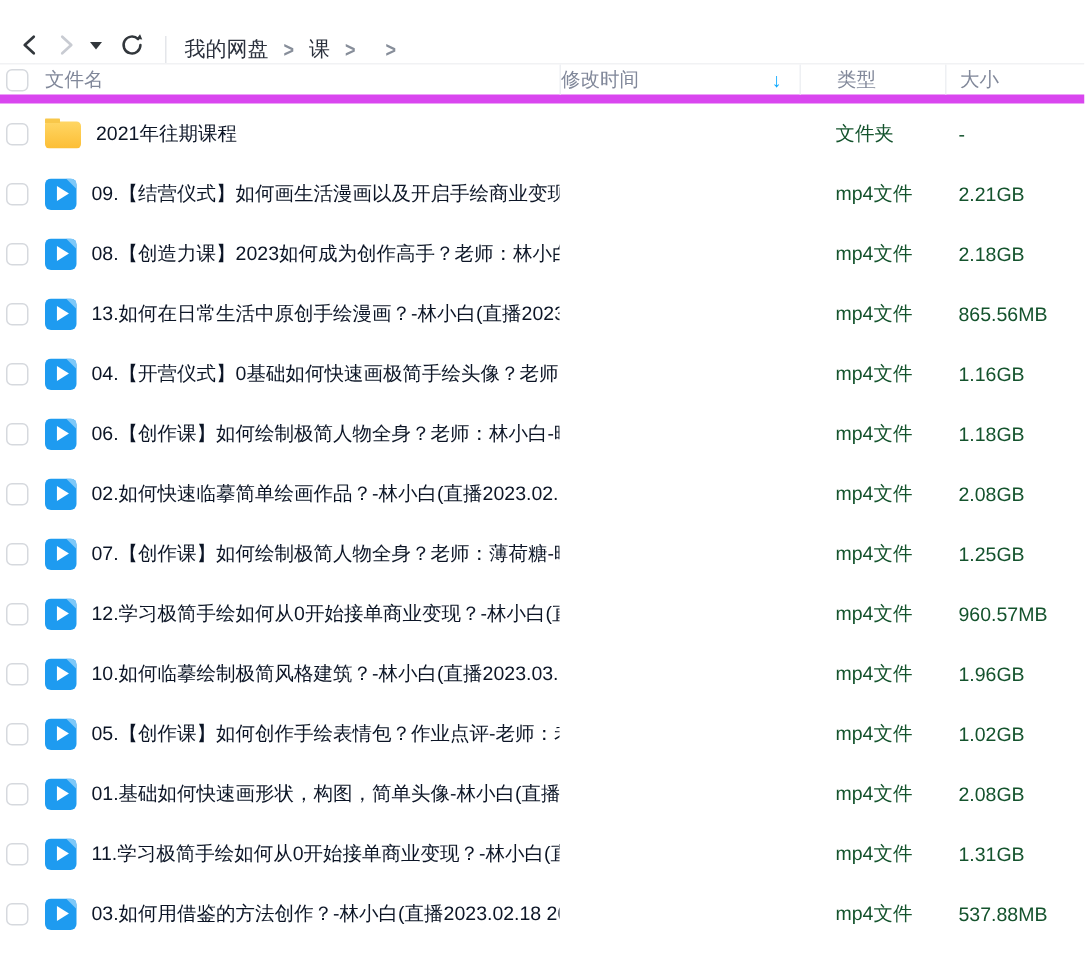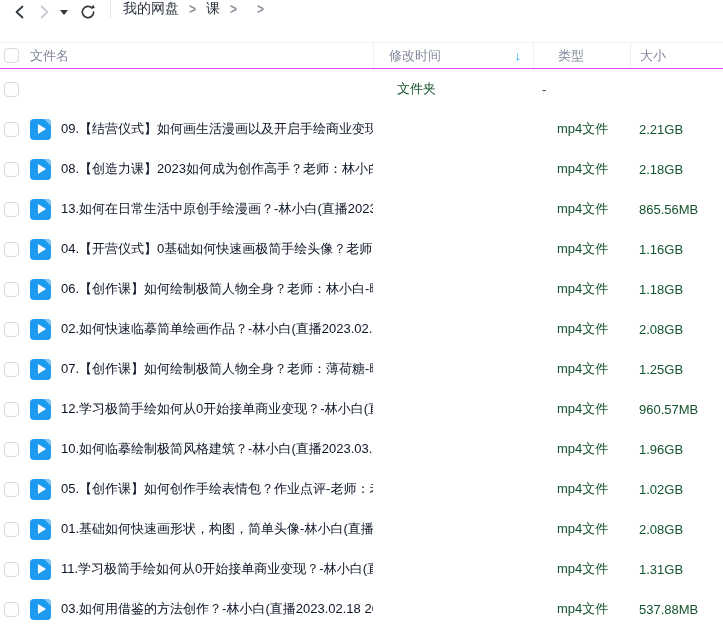--- a/index.html
+++ b/index.html
@@ -9,21 +9,21 @@
     background: #ffffff;
     color: #0c1526;
     overflow: hidden;
     font-size: 13px;
   }
 
   
   .toolbar {
     height: 42px;
     display: flex;
-    align-items: flex-start;
+    align-items: flex-end;
     padding-left: 8px;
   }
   .nav-btn {
     width: 24px; height: 24px;
     display: flex; align-items: center; justify-content: center;
     cursor: pointer;
     flex: 0 0 auto;
   }
   .nav-btn svg { display: block; }
   .caret-btn { width: 16px; }
@@ -57,31 +57,31 @@
 
   
   .grid-row {
     display: grid;
     grid-template-columns: 30px 1fr 160px 97px 93px;
     align-items: center;
   }
   .thead {
     height: 27px;
     border-top: 1px solid #f1f2f4;
-    border-bottom: 1px solid #d946ef;
+    border-bottom: 6px solid #d946ef;
     color: #81889a;
     font-size: 13px;
   }
   .thead .cell-time, .thead .cell-type, .thead .cell-size {
     border-left: 1px solid #eef0f3;
     height: 100%;
     display: flex;
     align-items: center;
   }
-  .cell-time { padding-left: 15px; }
+  .cell-time { }
   .cell-type { padding-left: 24px; }
   .cell-size { padding-left: 9px; }
   .thead .cell-time { justify-content: space-between; padding-right: 12px; }
   .sort-arrow {
     color: #06a7ff;
     font-size: 13px;
     font-weight: bold;
     cursor: pointer;
   }
 
@@ -203,20 +203,24 @@
   </div>
   <div class="cell-type">类型</div>
   <div class="cell-size">大小</div>
 </div>
 
 <div class="file-list">
   <div class="file-row grid-row">
     <div>
       <div class="checkbox"></div>
     </div>
+    <div class="cell-name">
+      <span class="file-icon icon-folder"></span>
+      <span class="file-name">2021年往期课程</span>
+    </div>
     <div class="cell-time meta"></div>
     <div class="cell-type meta">文件夹</div>
     <div class="cell-size meta">-</div>
   </div>
 
   <div class="file-row grid-row">
     <div>
       <div class="checkbox"></div>
     </div>
     <div class="cell-name">

